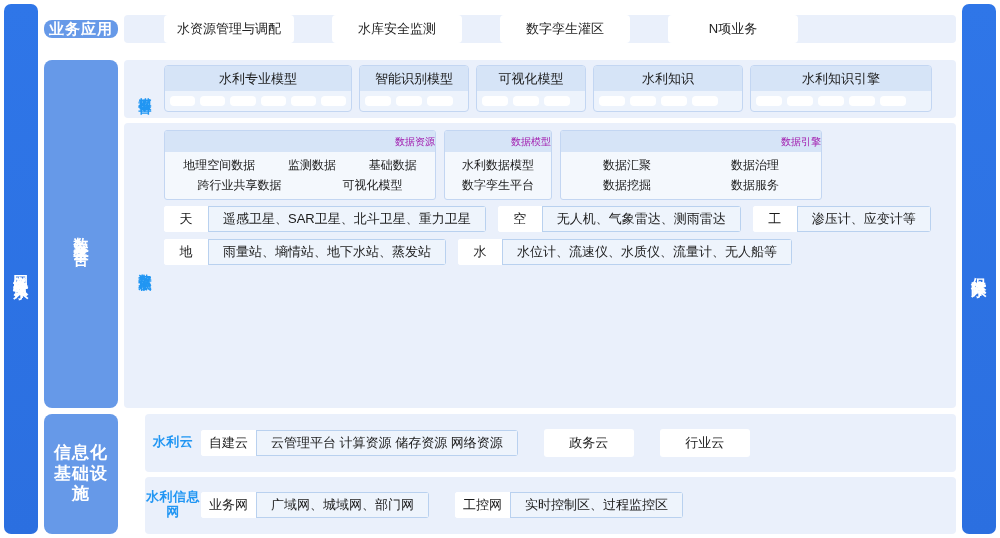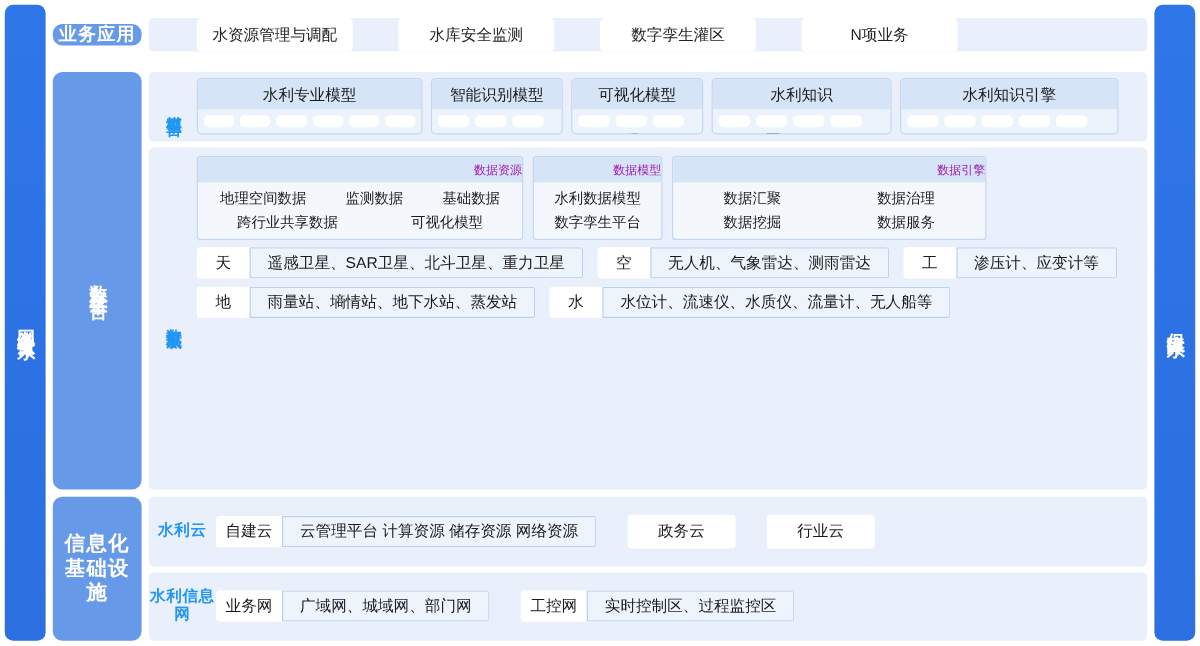--- a/index.html
+++ b/index.html
@@ -279,20 +279,21 @@
     gap: 5px;
     min-width: 0;
   }
   .infra-sub {
     flex: 1;
     display: flex;
     background: #eaf0fb;
     border-radius: 4px;
     align-items: center;
     min-width: 0;
+    margin-left: 21px;
   }
   .infra-label {
     width: 56px;
     flex-shrink: 0;
     color: #2196f3;
     font-weight: bold;
     font-size: 13px;
     text-align: center;
     line-height: 1.15;
     letter-spacing: 0.5px;

